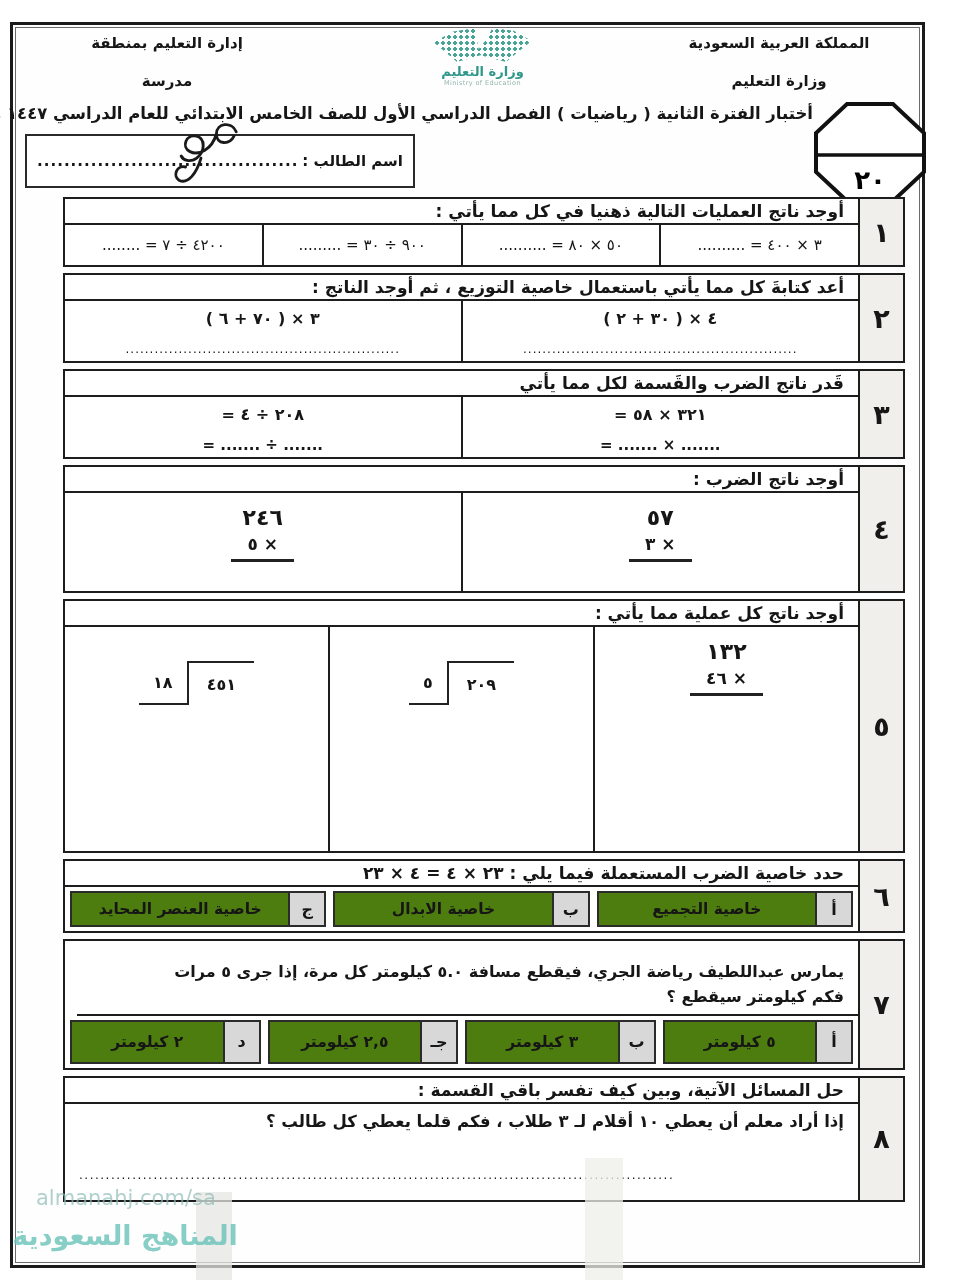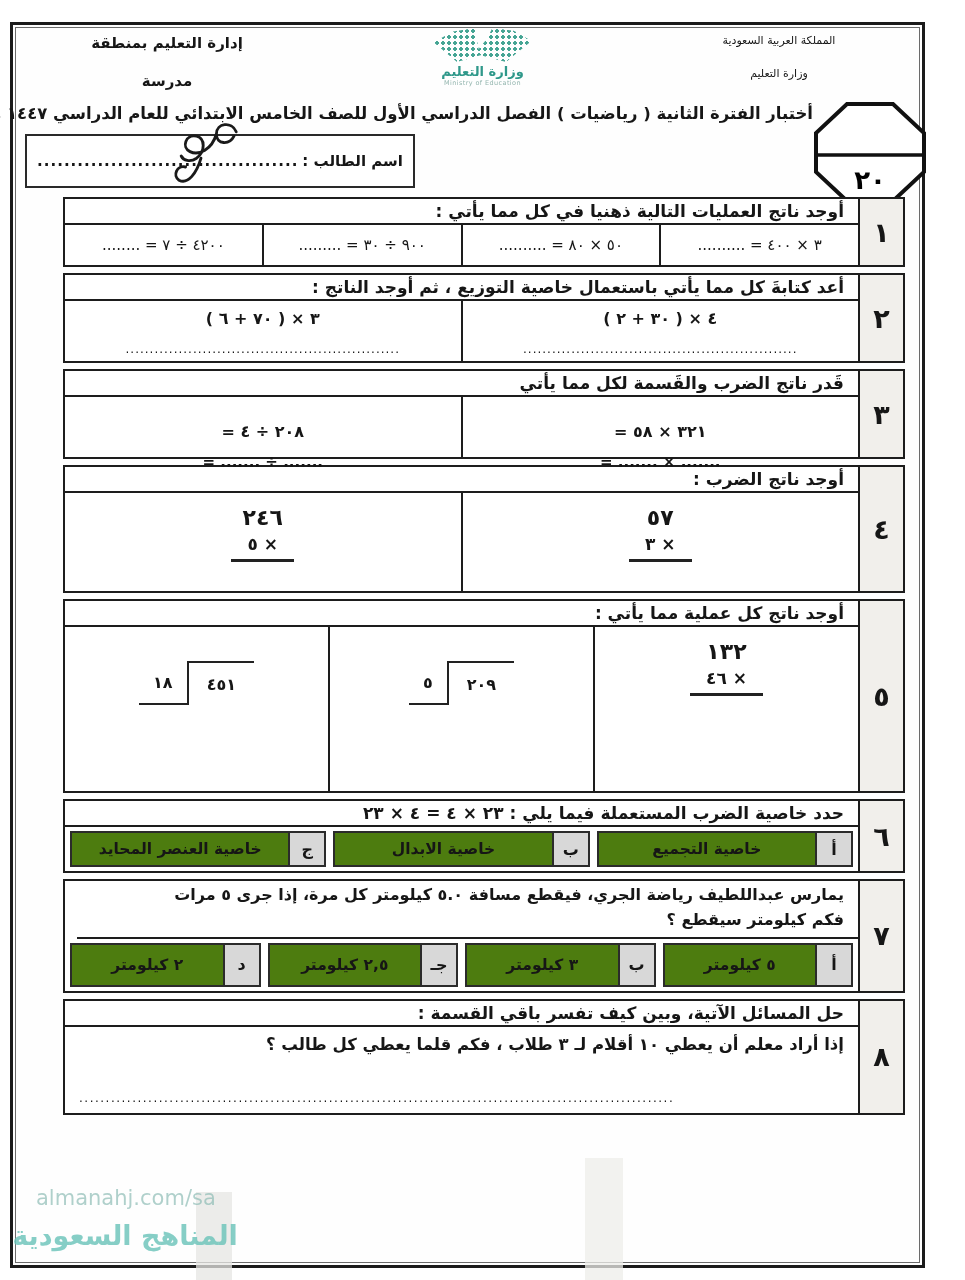--- a/index.html
+++ b/index.html
@@ -6,21 +6,21 @@
   body{
     width:965px;height:1280px;position:relative;background:#ffffff;
     font-family:"DejaVu Sans",sans-serif;direction:rtl;overflow:hidden;color:#161616;
   }
   
   .frame{
     position:absolute;left:10px;top:22px;width:909px;height:1240px;
     border:3px solid #1b1b1b;outline:1px solid #6b6b6b;outline-offset:-6px;background:#fefefe;
   }
   
-  .h-right{position:absolute;top:34px;right:86px;width:200px;text-align:center;font-weight:normal;font-size:11px;}
+  .h-right{position:absolute;top:34px;right:86px;width:200px;text-align:center;font-weight:bold;font-size:15px;}
   .h-left{position:absolute;top:34px;left:72px;width:190px;text-align:center;font-weight:bold;font-size:15px;}
   .h-line2{margin-top:20px;}
   .logo{position:absolute;top:28px;left:50%;transform:translateX(-50%);width:150px;text-align:center;}
   .logo-dots{
     width:98px;height:34px;margin:0 auto;
     background:radial-gradient(#46a594 1.6px, rgba(70,165,148,0) 2px);
     background-size:6px 6px;
     clip-path:polygon(0 42%,20% 10%,42% 0,46% 62%,55% 30%,60% 0,82% 8%,100% 38%,74% 100%,48% 80%,24% 100%);
   }
   .logo-title{color:#2f988a;font-weight:bold;font-size:13px;margin-top:2px;}
@@ -41,45 +41,45 @@
   .q{border:2.5px solid #1d1d1d;display:flex;margin-bottom:6px;background:#fff;}
   .numcol{
     width:43px;background:#f1efeb;border-left:2.5px solid #1d1d1d;
     display:flex;align-items:center;justify-content:center;font-size:27px;font-weight:bold;flex:none;
   }
   .qbody{flex:1;display:flex;flex-direction:column;min-width:0;}
   .prompt{font-weight:bold;font-size:17px;padding:2px 14px;text-align:right;border-bottom:2px solid #1d1d1d;}
   .cells{display:flex;}
   .cell{flex:1;display:flex;flex-direction:column;align-items:center;min-width:0;}
   .cell + .cell{border-right:2px solid #1d1d1d;}
-  .h40{height:40px}.h60{height:60px}.h98{height:98px}.h196{height:164px}
+  .h40{height:40px}.h60{height:60px}.h98{height:98px}.h196{height:224px}
   .eq{font-weight:normal;font-size:15px;margin:auto 0;white-space:nowrap;}
   .expr{font-weight:bold;font-size:16px;margin-top:8px;}
   .dotline{font-size:12px;letter-spacing:1px;margin-top:auto;margin-bottom:5px;white-space:nowrap;overflow:hidden;max-width:95%;}
-  .l1{font-weight:bold;font-size:16px;margin-top:25px;}
+  .l1{font-weight:bold;font-size:16px;margin-top:8px;}
   .l2{font-weight:bold;font-size:15px;margin-top:12px;}
   
   .vmult{display:inline-flex;flex-direction:column;align-items:center;margin-top:12px;}
   .vm-top{font-weight:bold;font-size:22px;letter-spacing:2px;}
   .vm-bottom{direction:ltr;font-weight:bold;font-size:17px;letter-spacing:2px;border-bottom:3px solid #222;padding:2px 16px 5px;margin-top:2px;}
   
   .longdiv{direction:ltr;display:inline-flex;height:44px;margin-top:34px;}
   .ld-divisor{display:flex;align-items:center;padding:0 14px;border-bottom:2.5px solid #222;font-weight:bold;font-size:16px;letter-spacing:1px;}
   .ld-dividend{display:flex;align-items:center;padding:16px 18px;border-left:2.5px solid #222;border-top:2.5px solid #222;font-weight:bold;font-size:16px;letter-spacing:1px;}
   
   .optrow{display:flex;align-items:stretch;gap:7px;padding:4px 5px;}
   .optrow.h36{height:36px}.optrow.h44{height:44px}
   .opt{display:flex;flex:1;min-width:0;}
   .letter{
     width:34px;flex:none;display:flex;align-items:center;justify-content:center;
     background:#d8d8d8;border:2px solid #2b2b2b;font-weight:bold;font-size:16px;
   }
   .opttext{flex:1;display:flex;align-items:center;justify-content:center;border:2px solid #2b2b2b;border-right:none;background:#4d7c0f;font-weight:bold;font-size:15.5px;white-space:nowrap;}
-  .p2line{font-weight:bold;font-size:16px;padding:2px 14px 4px;line-height:1.55;text-align:right;border-bottom:2px solid #1d1d1d;margin-left:12px;}
-  .q8body{display:flex;flex-direction:column;padding:8px 14px 8px;height:70px;justify-content:center;}
+  .p2line{font-weight:bold;font-size:16px;padding:19px 14px 4px;line-height:1.55;text-align:right;border-bottom:2px solid #1d1d1d;margin-left:12px;}
+  .q8body{display:flex;flex-direction:column;padding:8px 14px 18px;height:70px;justify-content:center;}
   .q8text{font-weight:bold;font-size:16.5px;text-align:right;}
   .q8dots{margin-top:auto;font-size:12px;letter-spacing:1.5px;white-space:nowrap;overflow:hidden;direction:ltr;}
   
   .wm-url{position:absolute;left:36px;top:1186px;font-size:21px;color:#8fbdb6;opacity:.7;direction:ltr;}
   .wm-name{position:absolute;left:6px;top:1220px;width:238px;text-align:center;font-size:27px;font-weight:bold;color:#69c3b9;opacity:.8;}
   .wm-block1{position:absolute;left:196px;top:1192px;width:36px;height:88px;background:#e6e6e3;opacity:.75;}
   .wm-block2{position:absolute;left:585px;top:1158px;width:38px;height:122px;background:#ededea;opacity:.75;}
 </style>
 </head>
 <body>

